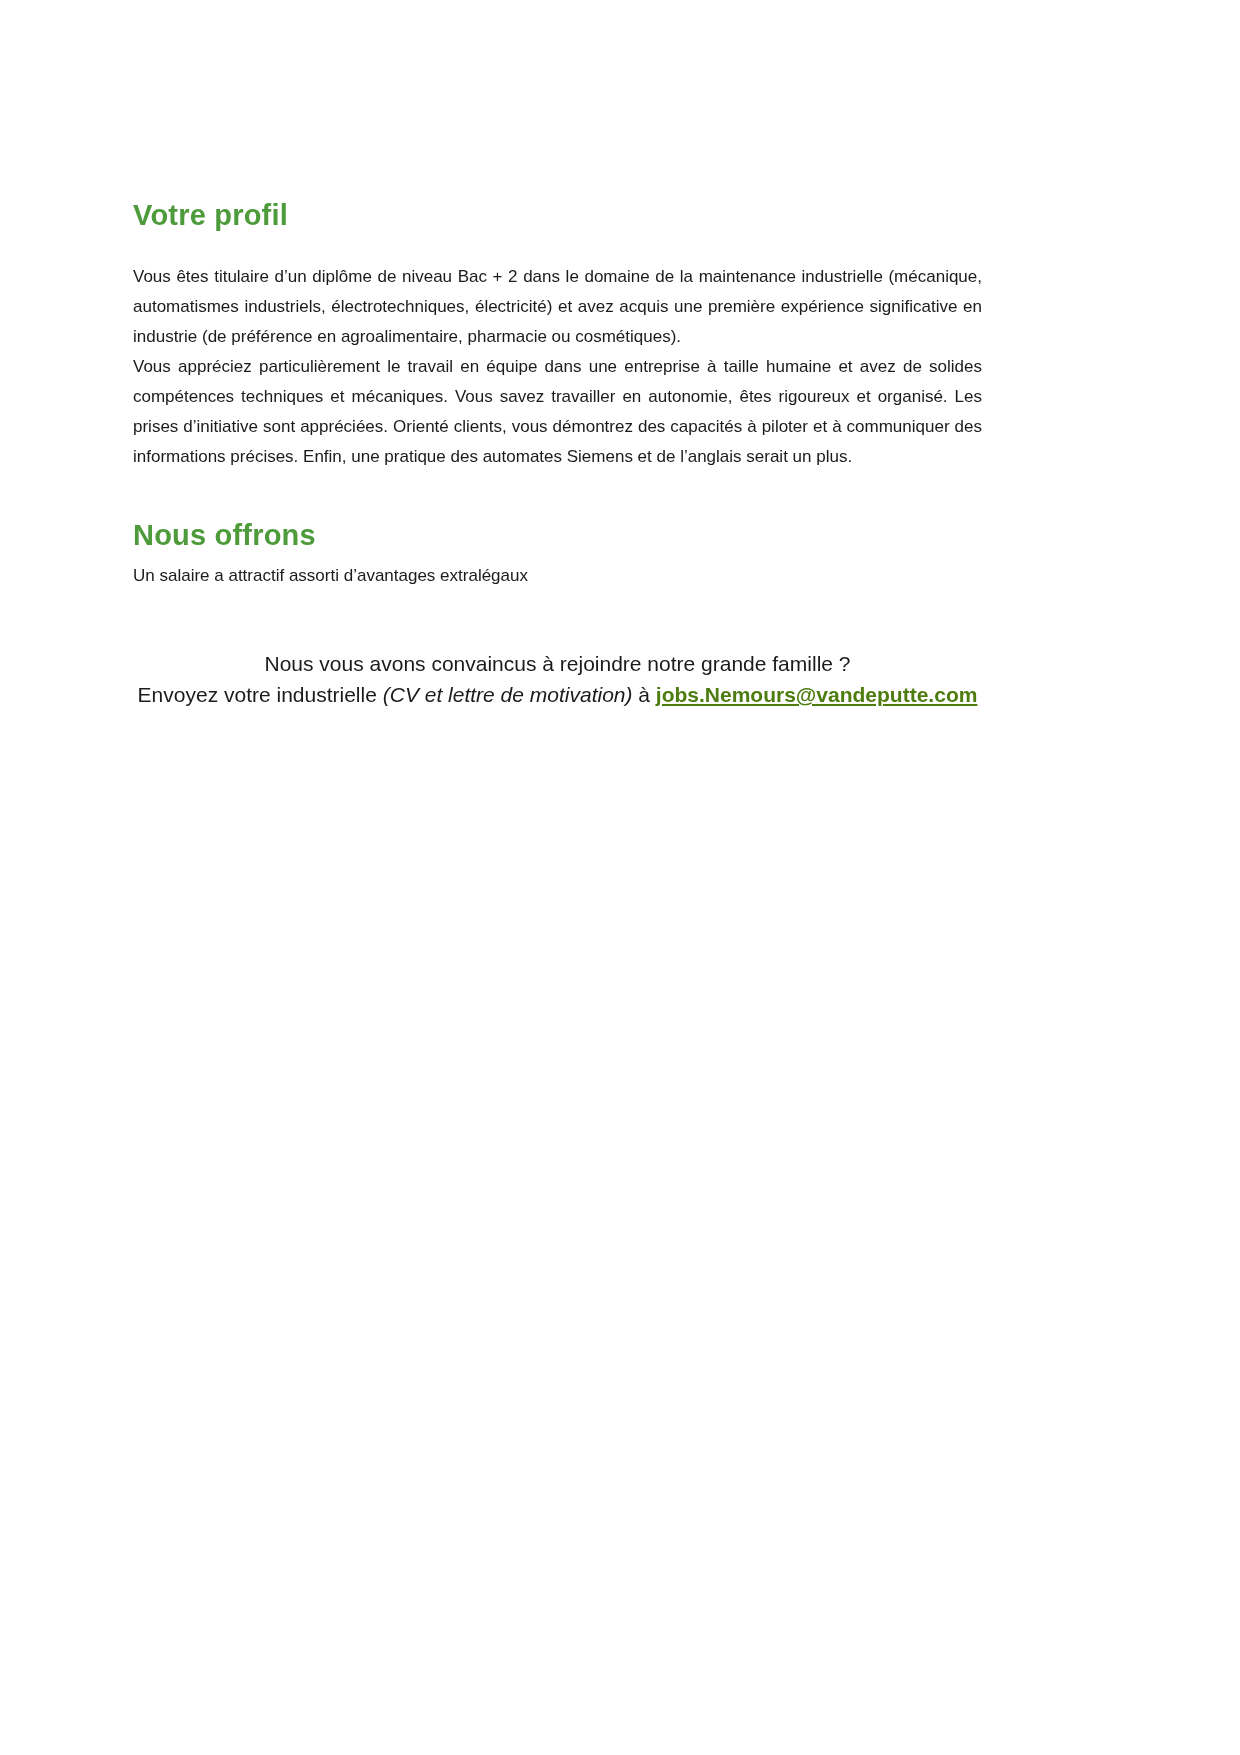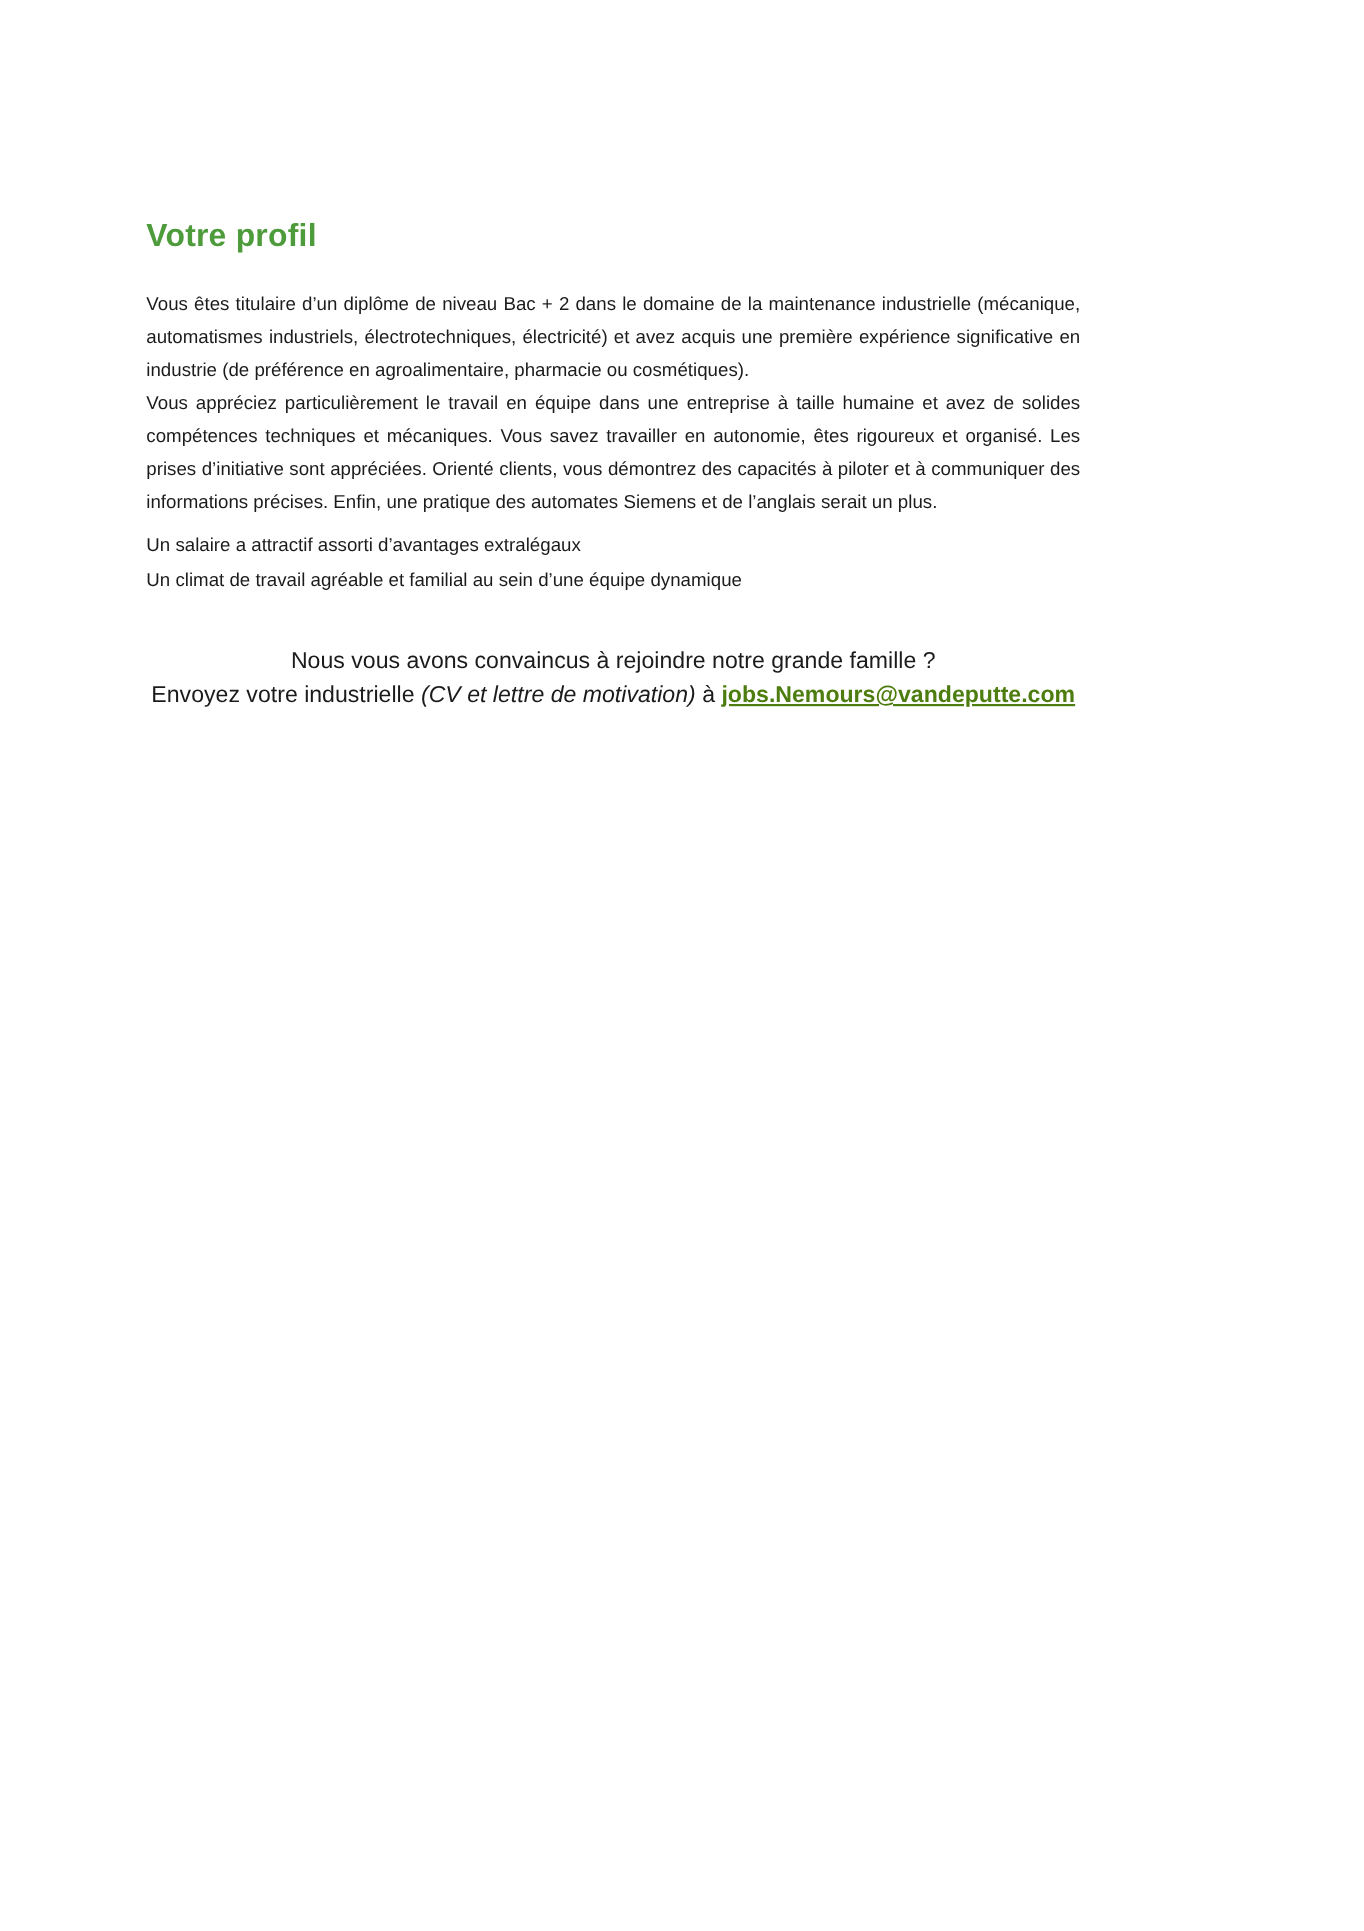--- a/index.html
+++ b/index.html
@@ -35,21 +35,21 @@
   }
   .para {
     margin: 0;
     text-align: justify;
   }
   .para-1 { margin-top: 30px; }
   .para-2 { }
   .offer-list { margin-top: 8px; }
   .offer-item { line-height: 32px; }
   .cta-block {
-    margin-top: 41px;
+    margin-top: 56px;
     text-align: center;
     font-size: 21px;
     line-height: 31px;
   }
   .italic { font-style: italic; }
   .email-link {
     color: #4d7c0f;
     font-weight: bold;
     text-decoration: underline;
     cursor: pointer;
@@ -59,24 +59,24 @@
 <body>
 
 <div class="page">
 
   <h1 class="green-heading heading-profile">Votre profil</h1>
 
   <p class="body-text para para-1">Vous êtes titulaire d’un diplôme de niveau Bac + 2 dans le domaine de la maintenance industrielle (mécanique, automatismes industriels, électrotechniques, électricité) et avez acquis une première expérience significative en industrie (de préférence en agroalimentaire, pharmacie ou cosmétiques).</p>
 
   <p class="body-text para para-2">Vous appréciez particulièrement le travail en équipe dans une entreprise à taille humaine et avez de solides compétences techniques et mécaniques. Vous savez travailler en autonomie, êtes rigoureux et organisé. Les prises d’initiative sont appréciées. Orienté clients, vous démontrez des capacités à piloter et à communiquer des informations précises. Enfin, une pratique des automates Siemens et de l’anglais serait un plus.</p>
 
+  <h1 class="green-heading heading-offer">Nous offrons</h1>
 
   <div class="offer-list">
     <div class="body-text offer-item">Un salaire a attractif assorti d’avantages extralégaux</div>
-    <div class="body-text offer-item">Un climat de travail agréable et familial au sein d’une équipe dynamique</div>
   </div>
 
   <div class="cta-block">
     <div>Nous vous avons convaincus à rejoindre notre grande famille ?</div>
     <div><span>Envoyez votre industrielle </span><span class="italic">(CV et lettre de motivation)</span><span> à </span><a class="email-link">jobs.Nemours@vandeputte.com</a></div>
   </div>
 
 </div>
 
 </body></html>

